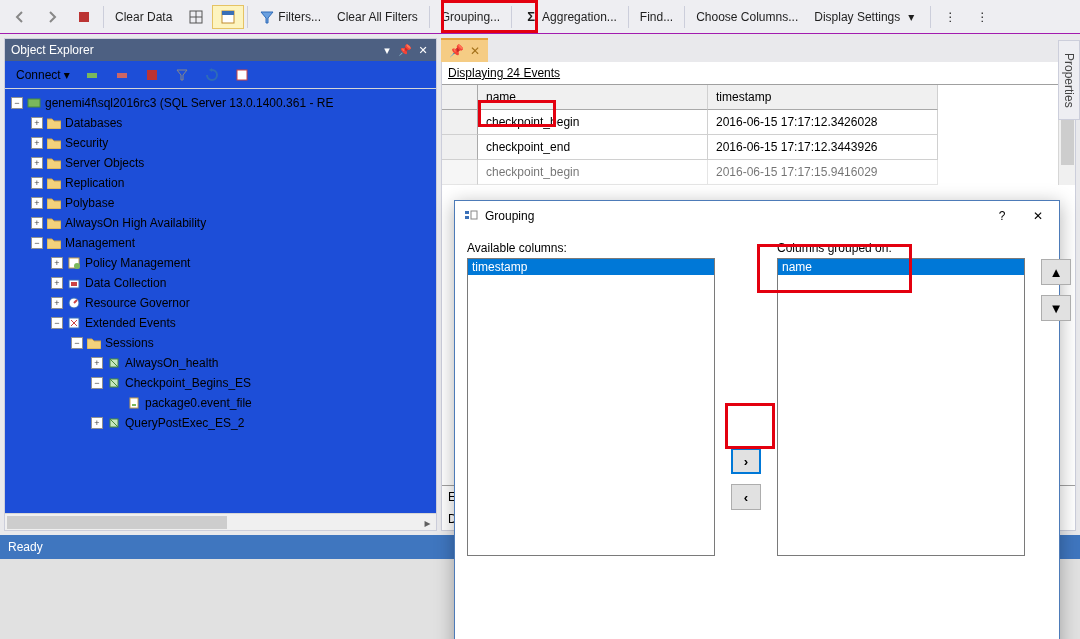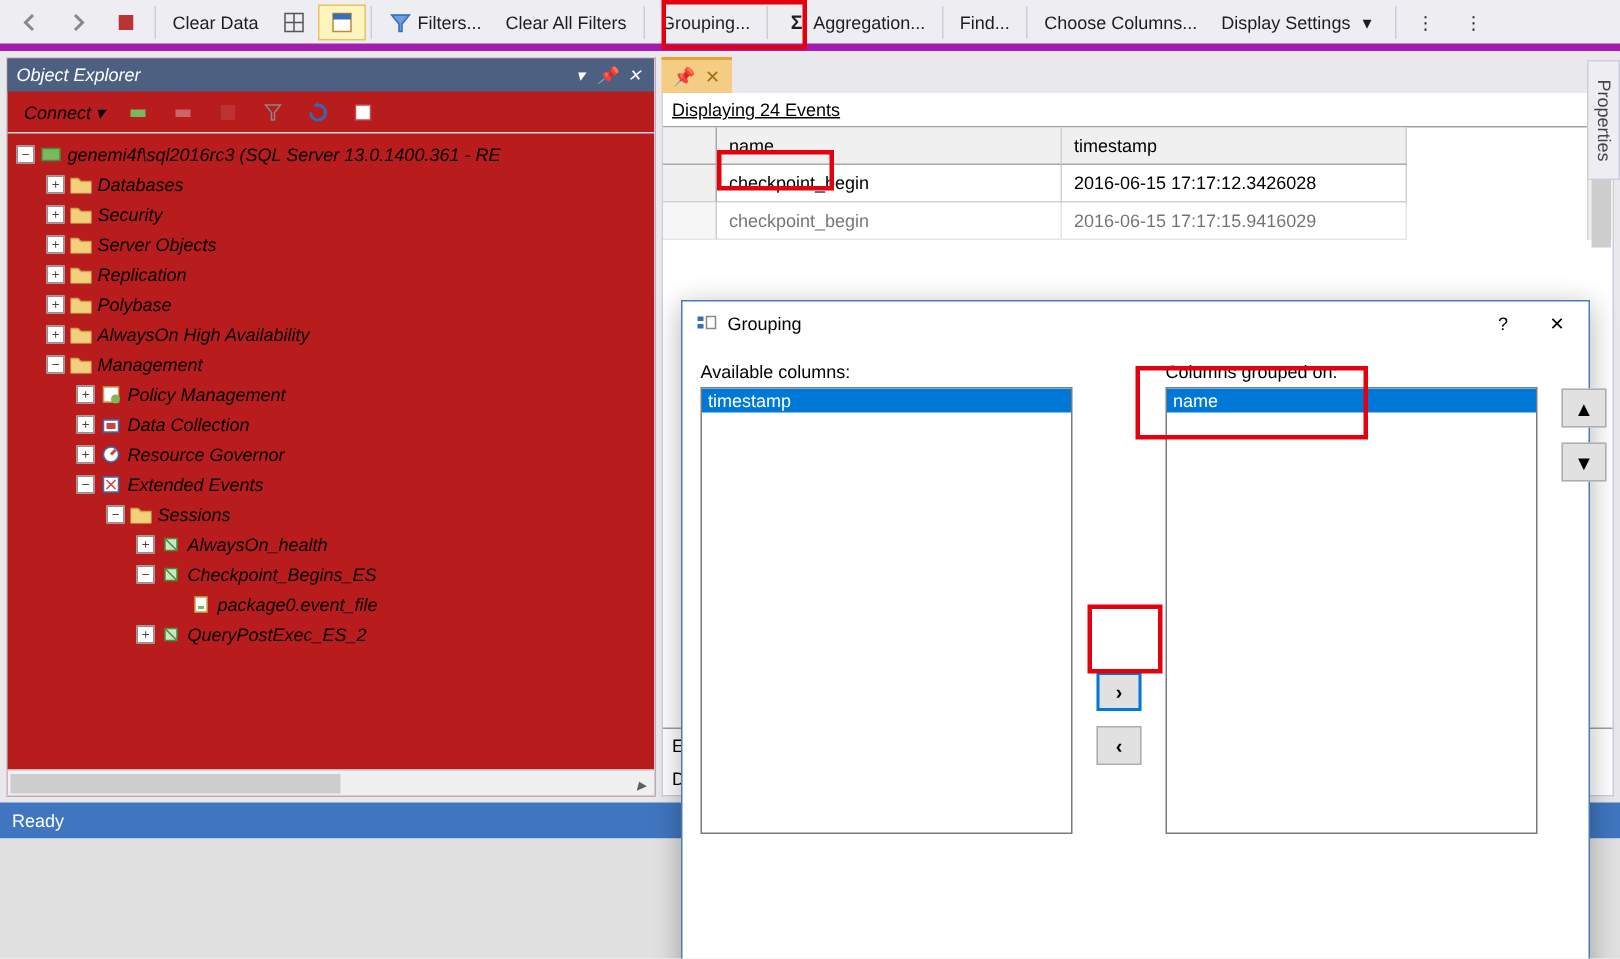--- a/index.html
+++ b/index.html
@@ -1,28 +1,28 @@
 <!DOCTYPE html>
 <html><head>
 <meta charset="utf-8">
 <style>
 * { box-sizing: border-box; }
 body { margin: 0; font-family: "Segoe UI", Tahoma, sans-serif; font-size: 12px; background: #f0f0f0; overflow: hidden; }
 .app { width: 1080px; height: 639px; position: relative; background: #e9e9ec; }
 
 
-.top-toolbar { height: 34px; background: #eeeef2; border-bottom: 5px solid #a21caf; display: flex; align-items: center; padding: 0 4px; gap: 0; }
+.top-toolbar { height: 34px; background: #eeeef2; border-bottom: 1px solid #a21caf; display: flex; align-items: center; padding: 0 4px; gap: 0; }
 .tb-btn { height: 24px; padding: 0 7px; display: flex; align-items: center; gap: 3px; border: 1px solid transparent; cursor: pointer; color: #1e1e1e; white-space: nowrap; }
 .tb-ico { width: 16px; height: 16px; display: inline-flex; align-items: center; justify-content: center; }
 .tb-sep { width: 1px; height: 22px; background: #cccedb; margin: 0 3px; }
 .toggle-on { background: #fdf4bf; border: 1px solid #e5c365 !important; }
 
 
 .body-row { display: flex; height: calc(100% - 34px - 24px - 80px); }
-.obj-exp { width: 433px; min-width: 433px; background: #b91c1c; border: 1px solid #cccedb; margin: 4px; display: flex; flex-direction: column; font-style: italic; }
+.obj-exp { width: 433px; min-width: 433px; background: #1d4ed8; border: 1px solid #cccedb; margin: 4px; display: flex; flex-direction: column; }
 .pane-title { height: 22px; background: #4d6082; color: #fff; display: flex; align-items: center; padding: 0 6px; font-size: 12px; gap: 4px; }
 .pane-title .spacer { flex: 1; }
 .pane-title .pin, .pane-title .close-x { width: 14px; height: 14px; display:inline-flex; align-items:center; justify-content:center; cursor:pointer; color:#fff; font-size:11px;}
 .oe-toolbar { height: 28px; border-bottom: 1px solid #d6d6d6; display:flex; align-items:center; padding: 0 5px; gap: 2px; }
 .oe-btn { height: 22px; padding: 0 5px; display:flex; align-items:center; gap:3px; cursor:pointer; border:1px solid transparent; }
 .tree { flex:1; overflow:auto; padding: 4px 2px; }
 .tree-row { display:flex; align-items:center; height:20px; gap:3px; white-space:nowrap; cursor:default; }
 .tree-row .pm { width:12px; height:12px; border:1px solid #919191; display:inline-flex; align-items:center; justify-content:center; font-size:9px; line-height:1; cursor:pointer; background:#fff; color:#444;}
 .tree-row .pm-blank { width:12px; height:12px; }
 .folder-ico { width:16px; height:16px; display:inline-flex; align-items:center; justify-content:center; }
@@ -428,20 +428,25 @@
                 </div>
               <div class="cell c2">
                   <span>timestamp</span>
                 </div>
             </div>
             <div class="row">
               <div class="gutter"></div>
               <div class="cell c1">checkpoint_begin</div>
               <div class="cell c2">2016-06-15 17:17:12.3426028</div>
             </div>
+            <div class="row">
+              <div class="gutter"></div>
+              <div class="cell c1">checkpoint_end</div>
+              <div class="cell c2">2016-06-15 17:17:12.3443926</div>
+            </div>
             <div class="row" style="opacity:0.55;">
               <div class="gutter"></div>
               <div class="cell c1">checkpoint_begin</div>
               <div class="cell c2">2016-06-15 17:17:15.9416029</div>
             </div>
           </div>
           <div class="grid-scroll">
               <div class="vthumb"></div>
             </div>
         </div>

